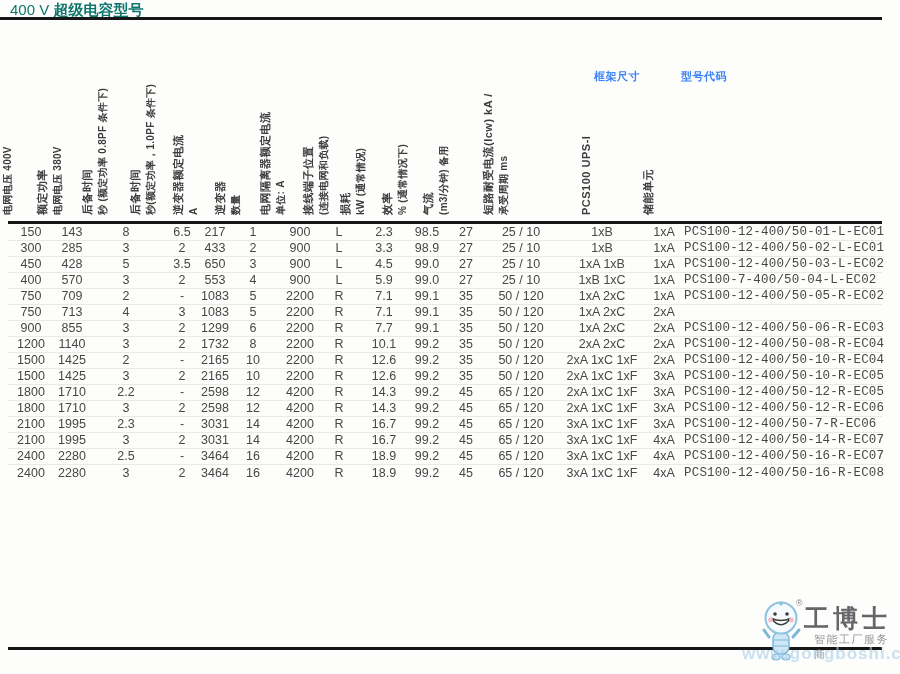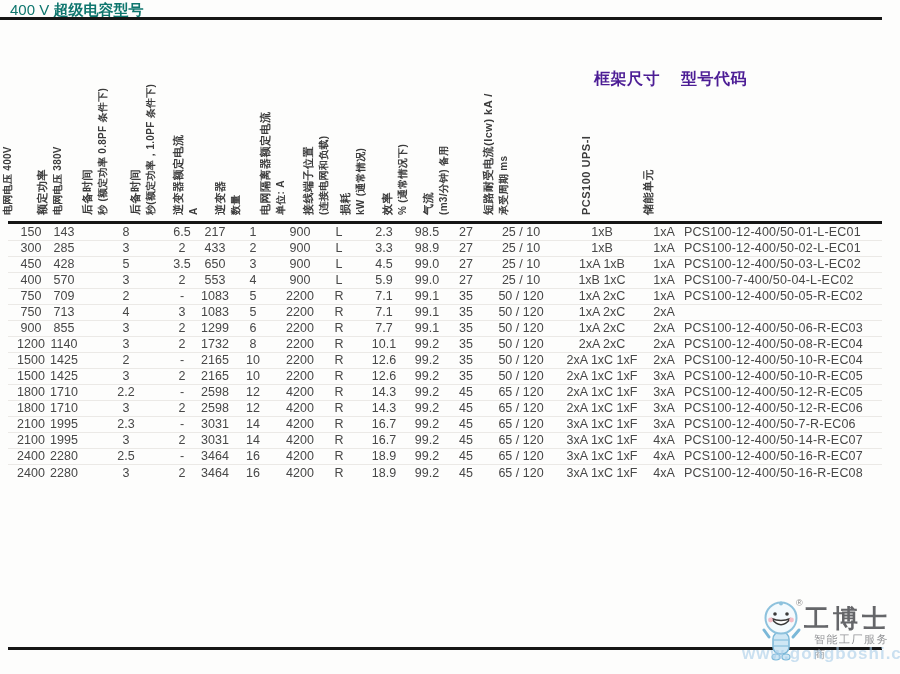--- a/index.html
+++ b/index.html
@@ -14,33 +14,33 @@
   #title-rule  { top:17px; left:0;  width:882px; height:2.5px; }
   #head-rule   { top:221px; left:8px; width:874px; height:2.5px; }
   #bottom-rule { top:647px; left:8px; width:874px; height:3px; }
 
   
   #thead { position:absolute; top:20px; left:0; width:900px; height:201px; }
   .vh { position:absolute; bottom:6px; transform-origin:left bottom;
         transform:rotate(-90deg); white-space:nowrap; color:#3c3c3c; }
   .vh-l1 { font-size:11px; font-weight:700; line-height:16px; letter-spacing:.5px; }
   .vh-l2 { font-size:10px; font-weight:700; line-height:15px; letter-spacing:.3px; }
-  .gh { position:absolute; top:49px; font-size:16px; font-weight:700; color:#4c1d95;
+  .gh { position:absolute; top:49px; font-size:11px; font-weight:700; color:#3b82f6;
         letter-spacing:.5px; }
 
   
   #tbody { position:absolute; top:224.5px; left:8px; width:874px; }
   .row { position:relative; height:16px; border-bottom:1px solid #ebe9e6; }
   .row:last-child { border-bottom:none; }
   .cell { position:absolute; top:50%; transform:translate(-50%,-50%);
           font-size:12.5px; color:#474747; white-space:nowrap; }
-  .c0{left:23px}.c1{left:56px}.c2{left:118px}.c3{left:174px}.c4{left:207px}
+  .c0{left:23px}.c1{left:64px}.c2{left:118px}.c3{left:174px}.c4{left:207px}
   .c5{left:245px}.c6{left:292px}.c7{left:331px}.c8{left:376px}.c9{left:419px}
   .c10{left:458px}.c11{left:513px}.c12{left:594px}.c13{left:656px}
-  .c14{left:676px; transform:translate(0,-50%); letter-spacing:.2px;}
+  .c14{left:676px; transform:translate(0,-50%); letter-spacing:.2px;font-family:Liberation Mono, monospace;}
 
   
   #watermark { position:absolute; left:738px; top:592px; width:160px; height:80px;
                z-index:5; pointer-events:none; }
   #wm-brand { position:absolute; left:66px; top:10px; font-size:25px; font-weight:700;
               color:#55565a; letter-spacing:4px; opacity:.9;
               font-family:"DejaVu Serif", serif; }
   #wm-reg { position:absolute; left:58px; top:6px; font-size:9px; color:#8a8a8a; }
   #wm-tagline { position:absolute; left:76px; top:40px; font-size:11px; color:#8f9093;
                 letter-spacing:1.5px; opacity:.95; }

